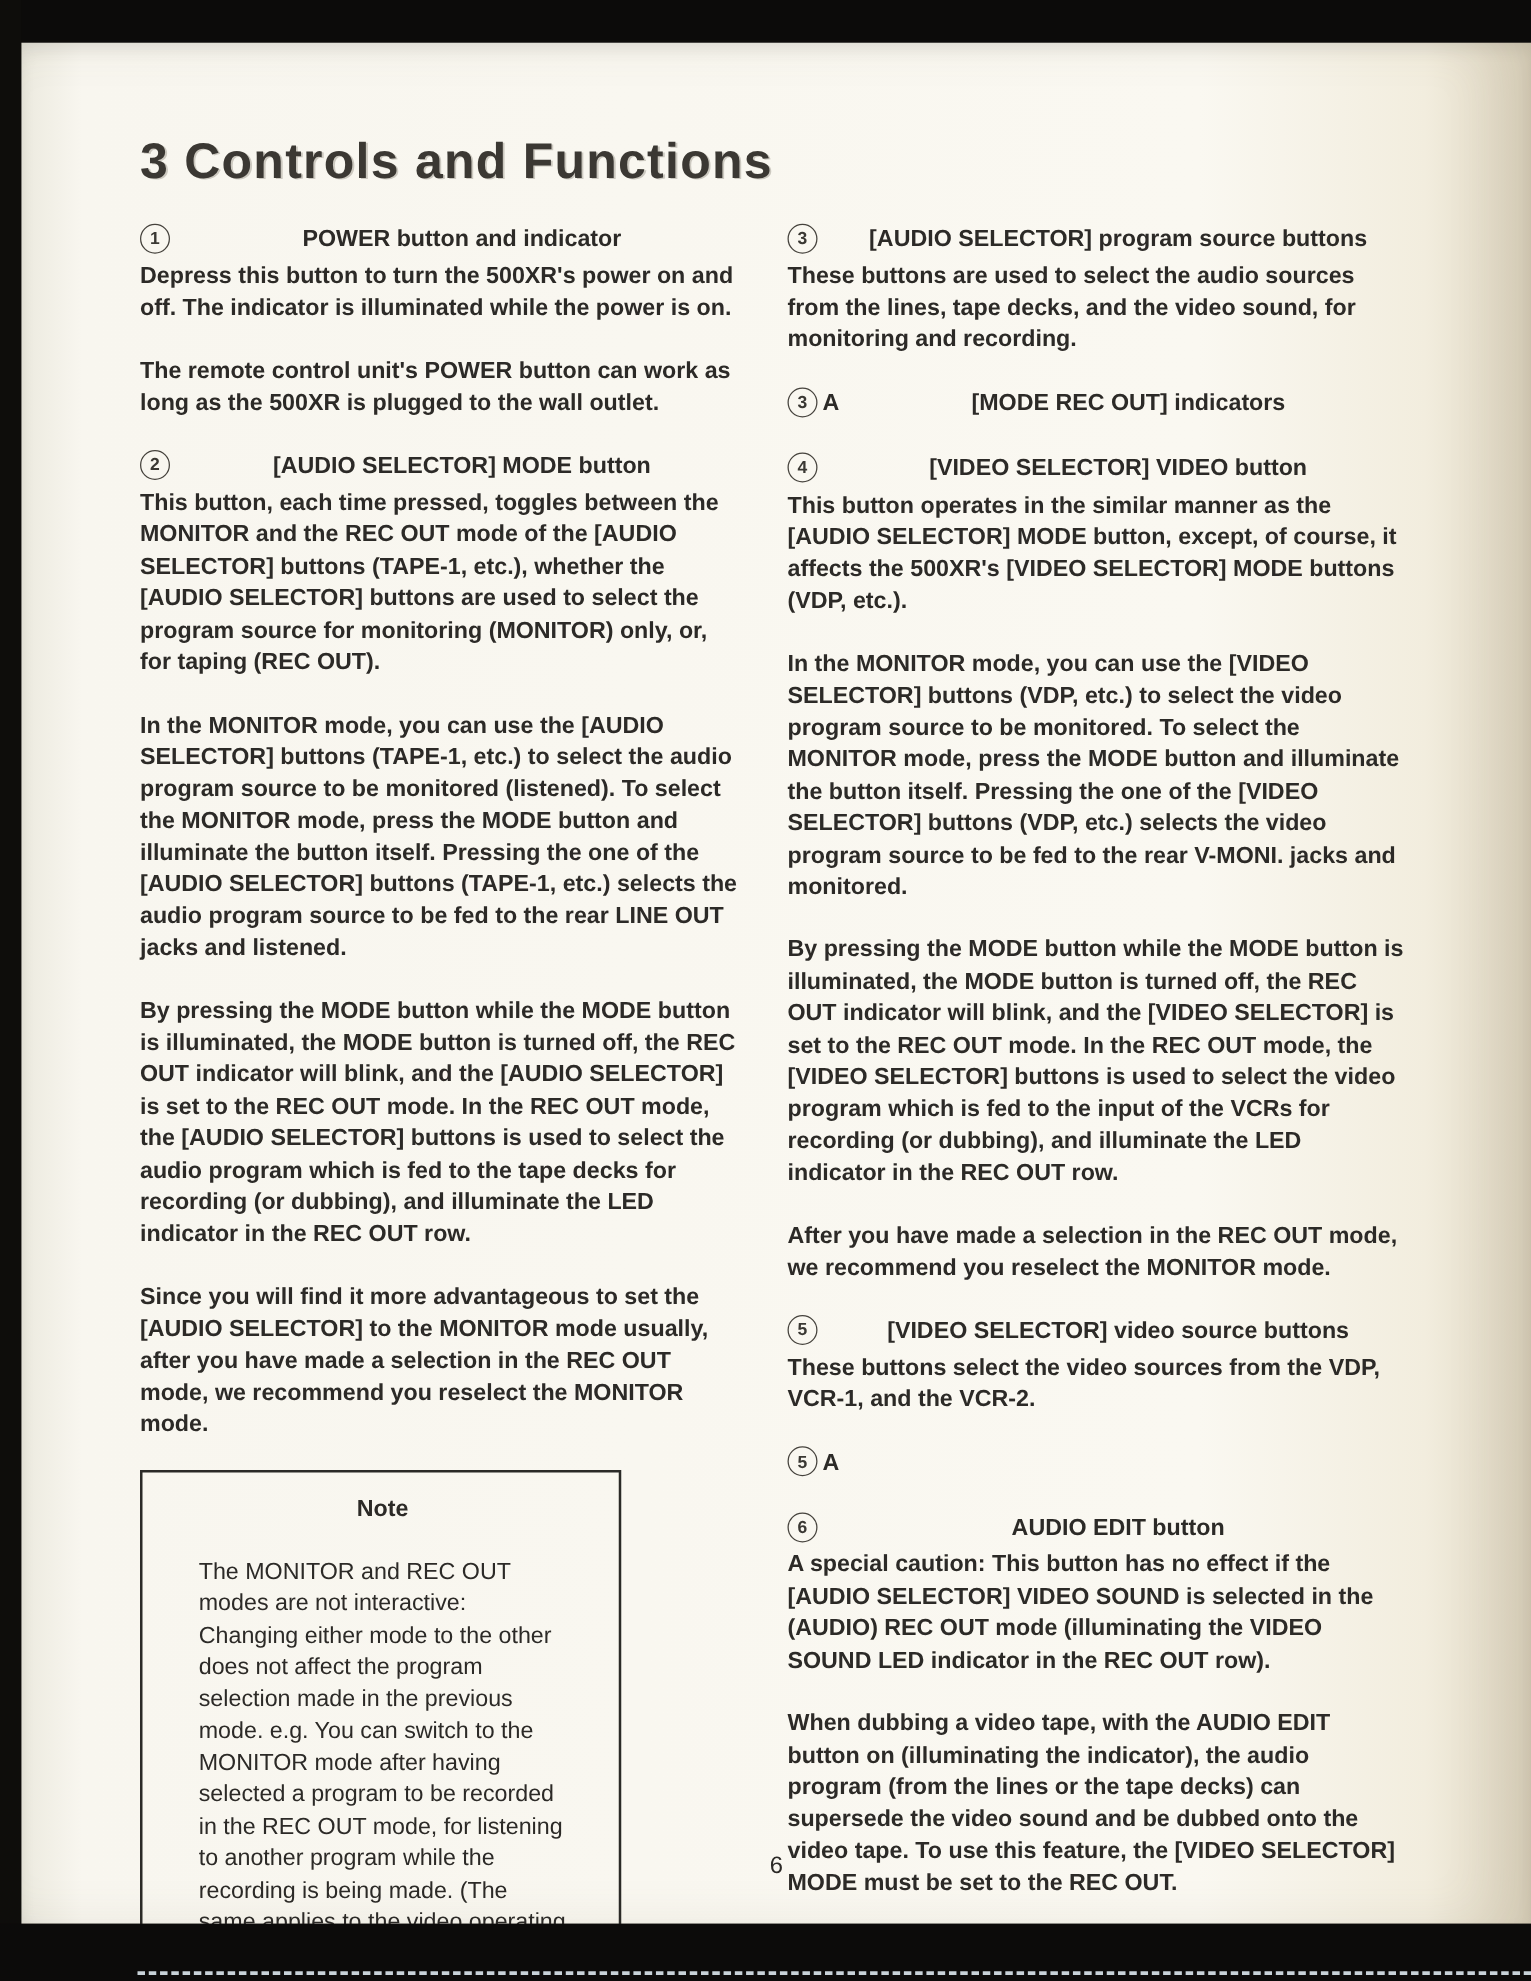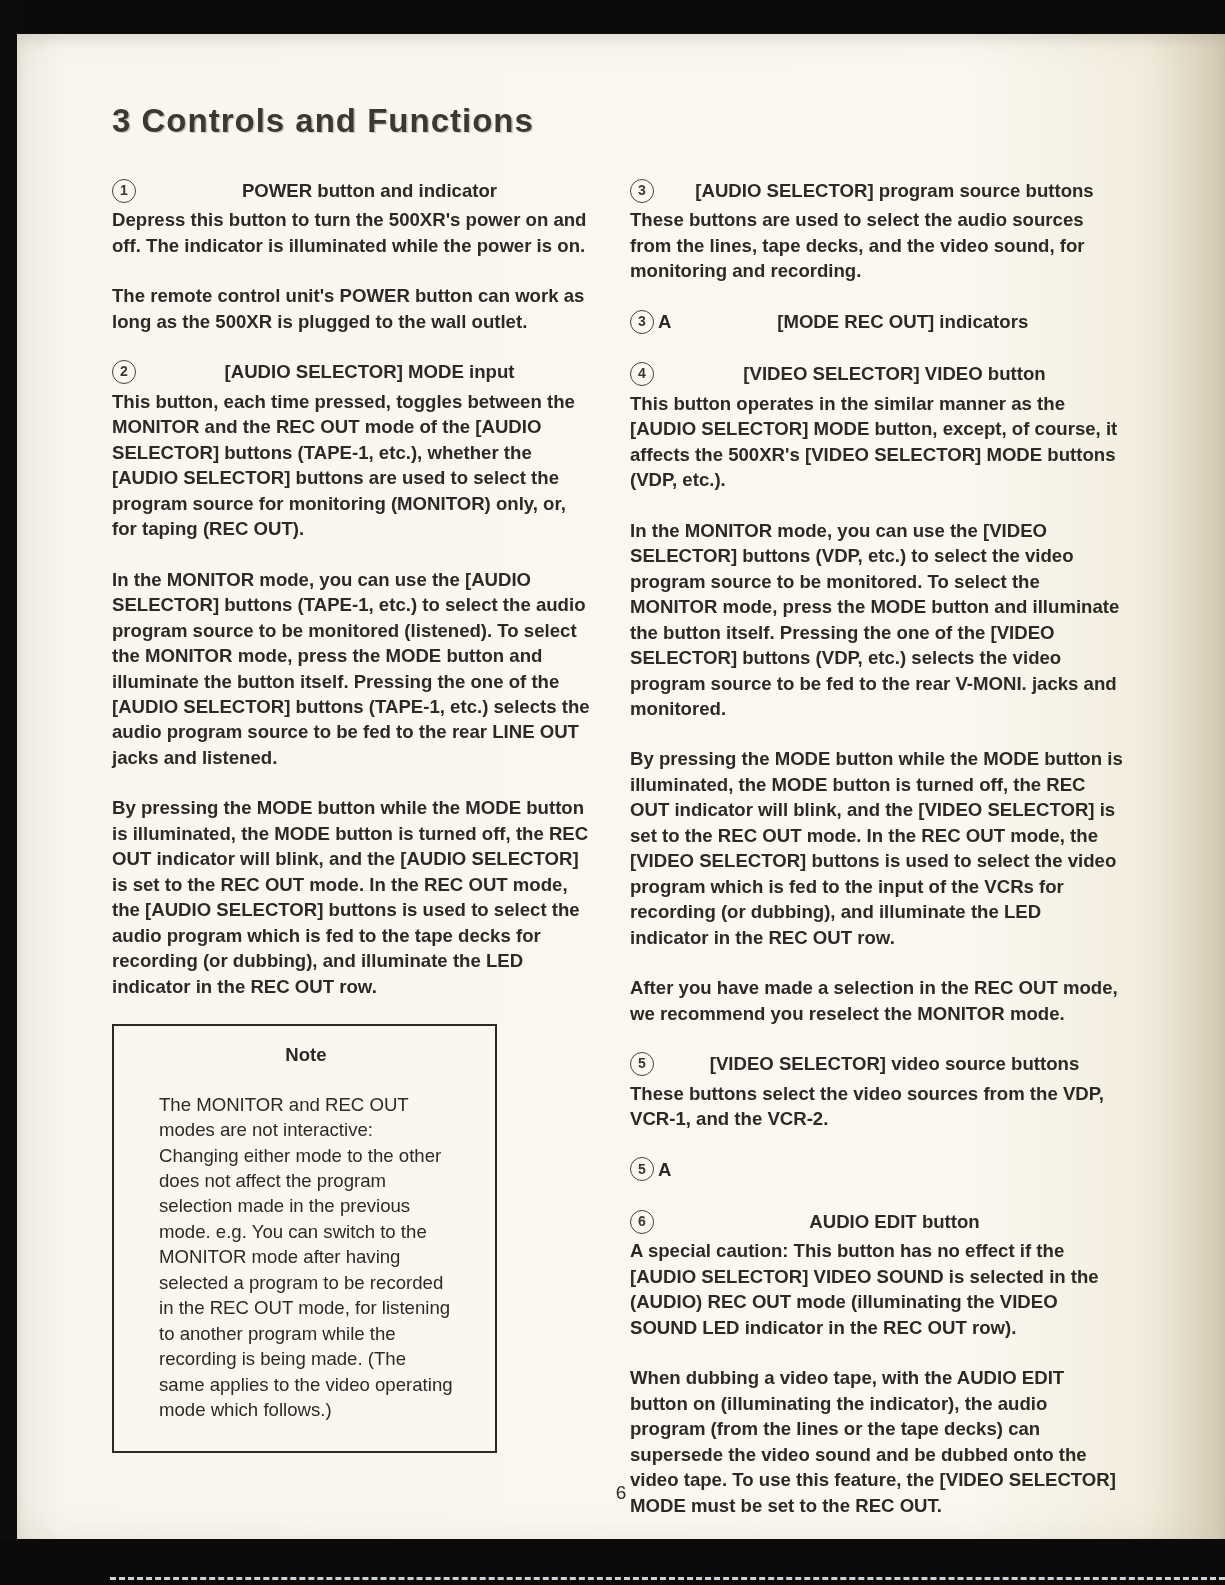--- a/index.html
+++ b/index.html
@@ -13,21 +13,21 @@
   .scan-edge-left { position:absolute; left:0; top:0; width:17px; height:100%; background:#0e0d0b; z-index:3; }
   .scan-edge-bottom { position:absolute; left:0; bottom:0; width:100%; height:46px; background:#0c0b0a; z-index:3; }
   .footer-dash { position:absolute; left:110px; right:0; bottom:5px; border-top:3px dashed #c8d2d8; z-index:4; }
   .paper {
     position:absolute; left:17px; top:34px; right:0; bottom:46px;
     background: linear-gradient(90deg, #eceadf 0%, #f8f6ef 4%, #faf8f1 78%, #f2edde 93%, #ddd4bf 100%);
     box-shadow: inset 0 6px 12px rgba(0,0,0,0.08), inset -30px 0 40px rgba(120,105,75,0.10);
   }
   .page-title {
     position:absolute; left:95px; top:46px;
-    font-size:33px; font-weight:bold; color:#3b3833; letter-spacing:1px;
+    font-size:40px; font-weight:bold; color:#3b3833; letter-spacing:1px;
     text-shadow: 1.5px 1px 0 rgba(70,62,48,0.25);
   }
   .col { position:absolute; top:144px; font-size:18.6px; line-height:1.37; color:#2c2a27; }
   .col-left  { left:95px;  width:480px; }
   .col-right { left:613px; width:494px; }
   .sec-head { display:flex; align-items:center; margin:0 0 4px 0; font-weight:bold; }
   .sec-head.standalone { margin-bottom:27px; }
   .circ {
     flex:0 0 auto; width:24px; height:24px; margin-right:11px;
     border:1.6px solid #45423c; border-radius:50%;
@@ -62,25 +62,26 @@
         <span class="circ">1</span>
         <span class="sec-title">POWER button and indicator</span>
       </div>
       <p class="para">Depress this button to turn the 500XR's power on and off.  The indicator is illuminated while the power is on.</p>
       <p class="para">The remote control unit's POWER button can work as long as the 500XR is plugged to the wall outlet.</p>
     </div>
 
     <div class="section">
       <div class="sec-head">
         <span class="circ">2</span>
-        <span class="sec-title">[AUDIO SELECTOR] MODE input</span>
+        <span class="sec-title">[AUDIO SELECTOR] MODE button</span>
       </div>
       <p class="para">This button, each time pressed, toggles between the MONITOR and the REC OUT mode of the [AUDIO SELECTOR] buttons (TAPE-1, etc.), whether the [AUDIO SELECTOR] buttons are used to select the program source for monitoring (MONITOR) only, or, for taping (REC OUT).</p>
       <p class="para">In the MONITOR mode, you can use the [AUDIO SELECTOR] buttons (TAPE-1, etc.) to select the audio program source to be monitored (listened). To select the MONITOR mode, press the MODE button and illuminate the button itself.  Pressing the one of the [AUDIO SELECTOR] buttons (TAPE-1, etc.) selects the audio program source to be fed to the rear LINE OUT jacks and listened.</p>
       <p class="para">By pressing the MODE button while the MODE button is illuminated, the MODE button is turned off, the REC OUT indicator will blink, and the [AUDIO SELECTOR] is set to the REC OUT mode.  In the REC OUT mode, the [AUDIO SELECTOR] buttons is used to select the audio program which is fed to the tape decks for recording (or dubbing), and illuminate the LED indicator in the REC OUT row.</p>
+      <p class="para">Since you will find it more advantageous to set the [AUDIO SELECTOR] to the MONITOR mode usually, after you have made a selection in the REC OUT mode, we recommend you reselect the MONITOR mode.</p>
     </div>
 
     <div class="note-box">
       <p class="note-title">Note</p>
       <p class="note-body">The MONITOR and REC OUT modes are not interactive:  Changing either mode to the other does not affect the program selection made in the previous mode.  e.g. You can switch to the MONITOR mode after having selected a program to be recorded in the REC OUT mode, for listening to another program while the recording is being made.  (The same applies to the video operating mode which follows.)</p>
     </div>
 
   </div>
 
   <div class="col col-right">

